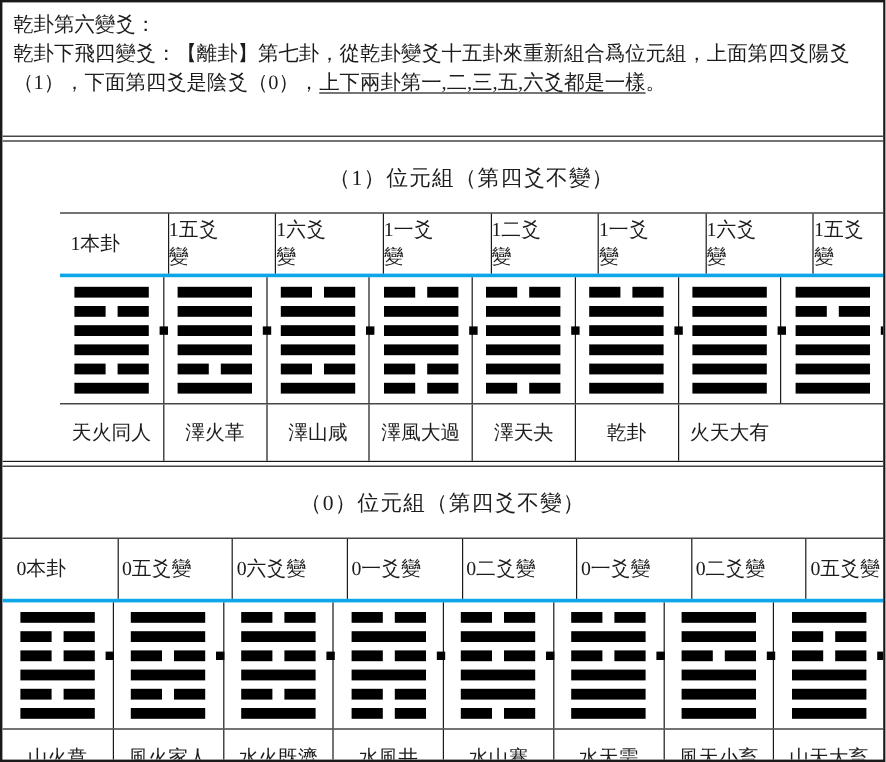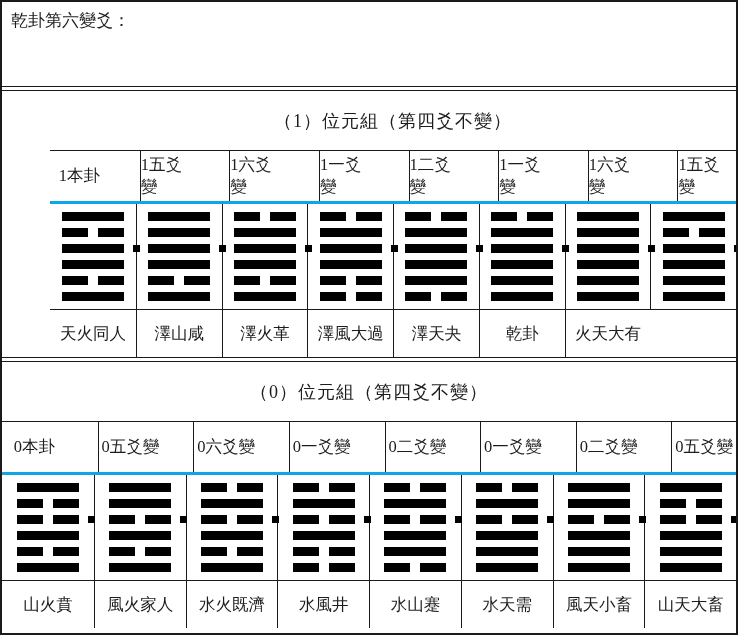--- a/index.html
+++ b/index.html
@@ -9,21 +9,21 @@
     position: relative;
     width: 738px; height: 635px;
     margin: 0 auto;
     background: #fff;
     border: 2px solid #1a1a1a;
     color: #1c1c1c;
     overflow: hidden;
   }
   
   .intro {
-    height: 85px;
+    height: 112px;
     padding: 7px 9px 0 9px;
     border-bottom: 1px solid #1a1a1a;
     font-size: 17px;
     line-height: 24px;
   }
   .intro .underline { text-decoration: underline; text-underline-offset: 3px; }
   
   .section {
     margin-top: 3px;
     border-top: 1px solid #1a1a1a;
@@ -64,20 +64,21 @@
     width: 7px; height: 7px;
     background: #000;
   }
 </style>
 </head>
 <body>
 
 <div class="page">
   <div class="intro">
     <div>乾卦第六變爻：</div>
+    <div><span>乾卦下飛四變爻：【離卦】第七卦，從乾卦變爻十五卦來重新組合爲位元組，上面第四爻陽爻（1），下面第四爻是陰爻（0），</span><span class="underline">上下兩卦第一,二,三,五,六爻都是一樣</span><span>。</span></div>
   </div>
   <div id="sections">
       <div class="section">
         <div class="sec-header-row">
           <span>（1）位元組（第四爻不變）</span>
         </div>
         <div class="grid row-labels">
           <div class="cell">
             <span>1本卦</span>
           </div>
@@ -323,24 +324,24 @@
                 <div class="bar-yang"></div>
               </div>
             </div>
           </div>
         </div>
         <div class="grid row-names">
           <div class="cell">
             <span>天火同人</span>
           </div>
           <div class="cell">
+            <span>澤火革</span>
+          </div>
+          <div class="cell">
             <span>澤山咸</span>
-          </div>
-          <div class="cell">
-            <span>澤火革</span>
           </div>
           <div class="cell">
             <span>澤風大過</span>
           </div>
           <div class="cell">
             <span>澤天夬</span>
           </div>
           <div class="cell">
             <span>乾卦</span>
           </div>

